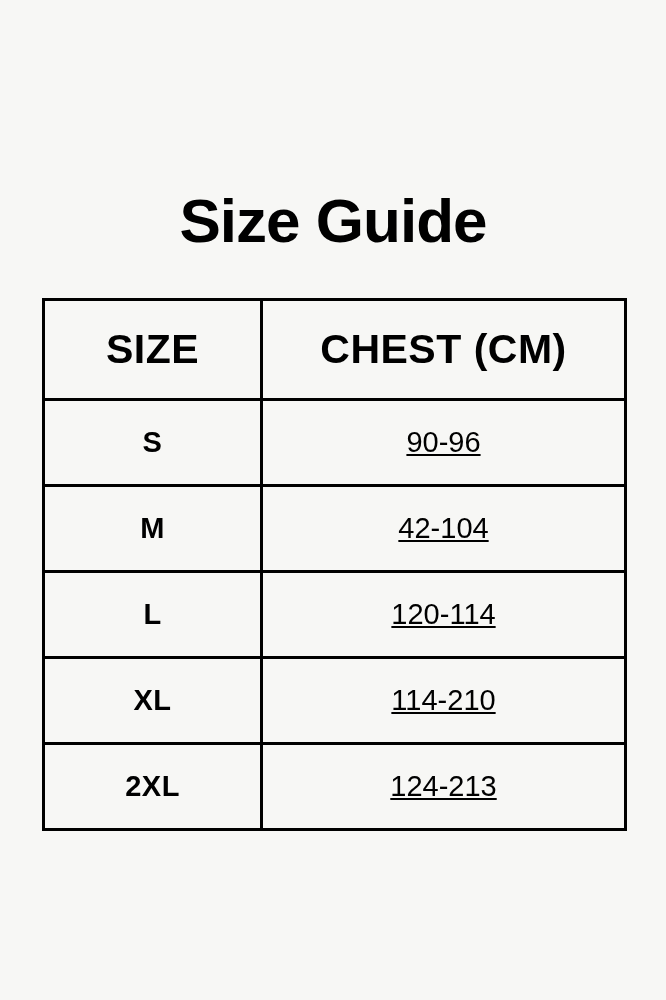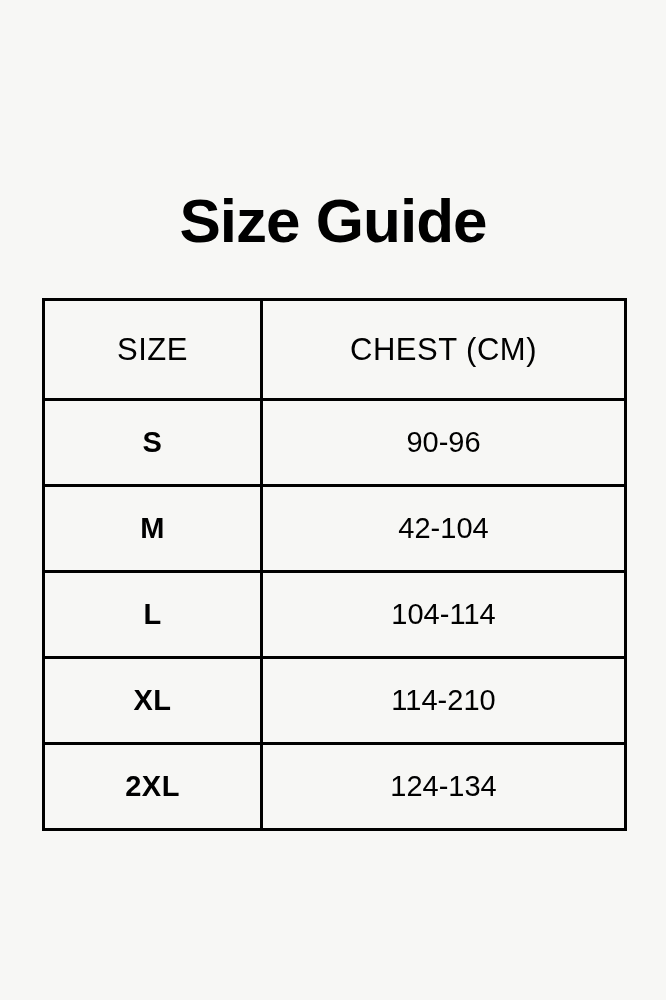--- a/index.html
+++ b/index.html
@@ -43,40 +43,41 @@
   .size-table td, .size-table th {
     border: 3px solid #000000;
     padding: 0;
     margin: 0;
     text-align: center;
     vertical-align: middle;
     color: #000000;
   }
   .size-table th {
     height: 97px;
-    font-size: 31px;
-    font-weight: normal;
+    font-size: 41px;
+    font-weight: bold;
     letter-spacing: 0.5px;
   }
   .size-table td {
     height: 83px;
     font-size: 29px;
   }
   .col-size {
     width: 218px;
   }
   .col-chest {
     width: 364px;
   }
   .cell-size {
     font-weight: bold;
     letter-spacing: 0.5px;
   }
   .cell-chest {
     font-weight: normal;
+    text-decoration: underline;
   }
 </style>
 </head>
 <body>
 
 <div class="page">
 
   <div class="title">Size Guide</div>
 
   <table class="size-table">
@@ -94,26 +95,26 @@
       <tr>
         <td class="cell-size">S</td>
         <td class="cell-chest">90-96</td>
       </tr>
       <tr>
         <td class="cell-size">M</td>
         <td class="cell-chest">42-104</td>
       </tr>
       <tr>
         <td class="cell-size">L</td>
-        <td class="cell-chest">104-114</td>
+        <td class="cell-chest">120-114</td>
       </tr>
       <tr>
         <td class="cell-size">XL</td>
         <td class="cell-chest">114-210</td>
       </tr>
       <tr>
         <td class="cell-size">2XL</td>
-        <td class="cell-chest">124-134</td>
+        <td class="cell-chest">124-213</td>
       </tr>
     </tbody>
   </table>
 
 </div>
 
 </body></html>

